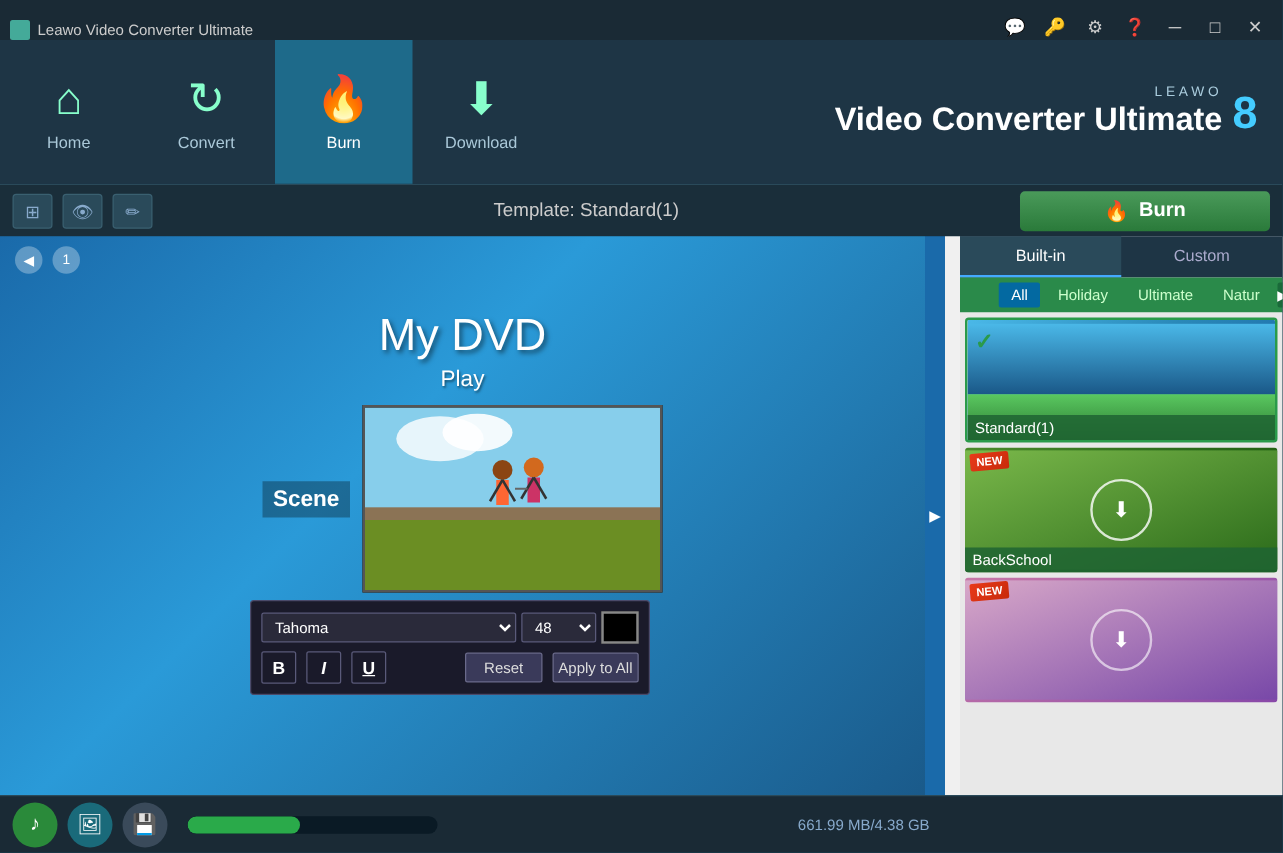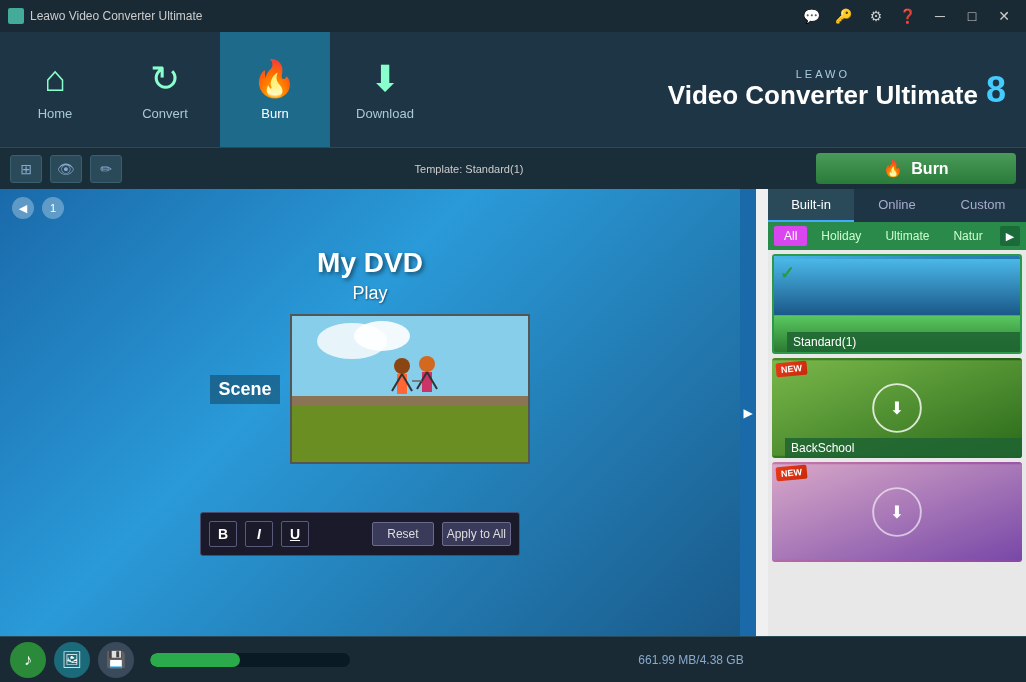--- a/index.html
+++ b/index.html
@@ -1,20 +1,20 @@
 <!DOCTYPE html>
 <html><head>
   <meta charset="utf-8">
   <style>
     * { box-sizing: border-box; margin: 0; padding: 0; }
     body { width: 1026px; height: 682px; font-family: 'Segoe UI', Tahoma, Arial, sans-serif; overflow: hidden; background: #1a3a4a; }
 
     
     .title-bar {
-      display: flex; align-items: center; justify-content: space-between;
+      display: flex; align-items: flex-end; justify-content: space-between;
       background: #1a2a35; height: 32px; padding: 0 8px;
       color: #ccc; font-size: 12px;
     }
     .title-bar-left { display: flex; align-items: center; gap: 6px; }
     .title-bar-logo { width: 16px; height: 16px; background: #4a9; border-radius: 2px; }
     .title-bar-controls { display: flex; gap: 4px; }
     .title-bar-btn {
       width: 28px; height: 22px; display: flex; align-items: center; justify-content: center;
       background: transparent; border: none; color: #ccc; cursor: pointer; font-size: 14px;
     }
@@ -35,36 +35,36 @@
     .nav-convert-icon { color: #8fc; }
     .nav-burn-icon { color: #f96; }
     .nav-download-icon { color: #8fc; }
 
     
     .logo-area {
       margin-left: auto; display: flex; align-items: center; padding-right: 20px;
       color: #fff;
     }
     .logo-text { text-align: right; }
-    .logo-brand { font-size: 11px; letter-spacing: 3px; color: #acd; text-align: center; }
+    .logo-brand { font-size: 11px; letter-spacing: 3px; color: #acd; }
     .logo-product { font-size: 26px; font-weight: bold; color: #fff; }
     .logo-version { font-size: 36px; font-weight: bold; color: #4cf; margin-left: 8px; }
 
     
     .toolbar {
       display: flex; align-items: center; background: #1a2e3a; height: 42px;
       padding: 0 10px; gap: 8px; border-top: 1px solid #2a4a5a;
     }
     .toolbar-btn {
       width: 32px; height: 28px; display: flex; align-items: center; justify-content: center;
       background: #2a4a5a; border: 1px solid #3a6070; border-radius: 3px; cursor: pointer;
       color: #8ac; font-size: 14px;
     }
     .toolbar-template {
-      flex: 1; text-align: center; color: #ccc; font-size: 11px;
+      flex: 1; text-align: center; color: #ccc; font-size: 15px;
     }
     .toolbar-burn-btn {
       display: flex; align-items: center; gap: 8px;
       background: linear-gradient(to bottom, #4a9a5a, #2a7a3a);
       border: none; border-radius: 4px; color: #fff;
       padding: 6px 30px; font-size: 16px; font-weight: bold; cursor: pointer;
       min-width: 200px; justify-content: center;
     }
 
     
@@ -88,21 +88,21 @@
     .preview-page-num {
       width: 22px; height: 22px; border-radius: 50%; background: rgba(255,255,255,0.3);
       display: flex; align-items: center; justify-content: center; color: #fff; font-size: 11px;
     }
 
     .dvd-content {
       display: flex; flex-direction: column; align-items: center; padding: 20px;
       position: relative;
     }
     .dvd-title {
-      color: #fff; font-size: 28px; font-weight: bold; margin-bottom: 4px;
+      color: #fff; font-size: 36px; font-weight: normal; margin-bottom: 4px;
       text-shadow: 2px 2px 4px rgba(0,0,0,0.5);
     }
     .dvd-play {
       color: #fff; font-size: 18px; margin-bottom: 10px;
       text-shadow: 1px 1px 2px rgba(0,0,0,0.5);
     }
     .dvd-scene-row {
       display: flex; align-items: center; gap: 10px;
     }
     .dvd-scene-label {
@@ -172,21 +172,21 @@
     }
     .right-tab.active { color: #fff; border-bottom: 2px solid #4af; background: #2a4a5a; }
 
     .filter-tabs {
       display: flex; align-items: center; background: #2a8a4a; padding: 4px 6px; gap: 4px;
     }
     .filter-tab {
       padding: 3px 10px; background: transparent; border: none; color: #cfc;
       cursor: pointer; font-size: 12px; border-radius: 2px;
     }
-    .filter-tab.active { background: #d946ef; color: #fff; }
+    .filter-tab.active { background: #0369a1; color: #fff; margin-left: 25px; }
     .filter-next-btn {
       margin-left: auto; width: 20px; height: 20px; background: #1a6a3a;
       border: none; color: #fff; cursor: pointer; font-size: 11px;
       display: flex; align-items: center; justify-content: center; border-radius: 2px;
     }
 
     .templates-list {
       flex: 1; overflow-y: auto; background: #e8e8e8;
     }
     .template-item {
@@ -205,21 +205,21 @@
     .template-check {
       position: absolute; top: 6px; left: 6px; color: #2a9a4a; font-size: 18px; font-weight: bold;
     }
     .template-badge-new {
       position: absolute; top: 4px; left: 4px;
       background: linear-gradient(135deg, #e83a1a, #c82a0a);
       color: #fff; font-size: 9px; font-weight: bold; padding: 2px 5px;
       border-radius: 2px; transform: rotate(-5deg);
     }
     .template-name {
-      position: absolute; bottom: 0; left: 13px; right: 0;
+      position: absolute; bottom: 0; left: 0; right: 0;
       background: rgba(30,100,50,0.85); color: #fff; font-size: 12px;
       padding: 3px 6px;
     }
 
     
     .status-bar {
       display: flex; align-items: center; background: #1a2a35; height: 46px;
       padding: 0 10px; gap: 8px; border-top: 1px solid #2a4a5a;
     }
     .status-btn {
@@ -339,43 +339,49 @@
 
                 <line x1="30" y1="-5" x2="40" y2="-5" stroke="#666" stroke-width="1.5"></line>
               </g>
             </svg>
           </div>
         </div>
       </div>
     </div>
 
     <div class="text-format-toolbar">
+      <div class="format-row1">
+        <select class="font-select">
+          <option>Tahoma</option>
+        </select>
+        <select class="size-select">
+          <option>48</option>
+        </select>
+        <div class="color-swatch"></div>
+      </div>
       <div class="format-row2">
         <button class="format-btn" style="font-weight:bold;">B</button>
         <button class="format-btn" style="font-style:italic;">I</button>
         <button class="format-btn" style="text-decoration:underline;">U</button>
         <div class="format-spacer"></div>
         <button class="reset-btn">Reset</button>
         <button class="apply-all-btn">Apply to All</button>
       </div>
     </div>
   </div>
 
   <div class="panel-arrow">
     <span>▶</span>
   </div>
 
   <div class="right-panel">
 
     <div class="right-panel-tabs">
       <div class="right-tab active">
         <span>Built-in</span>
-      </div>
-      <div class="right-tab">
-        <span>Online</span>
       </div>
       <div class="right-tab">
         <span>Custom</span>
       </div>
     </div>
 
     <div class="filter-tabs">
       <button class="filter-tab active">All</button>
       <button class="filter-tab">Holiday</button>
       <button class="filter-tab">Ultimate</button>

